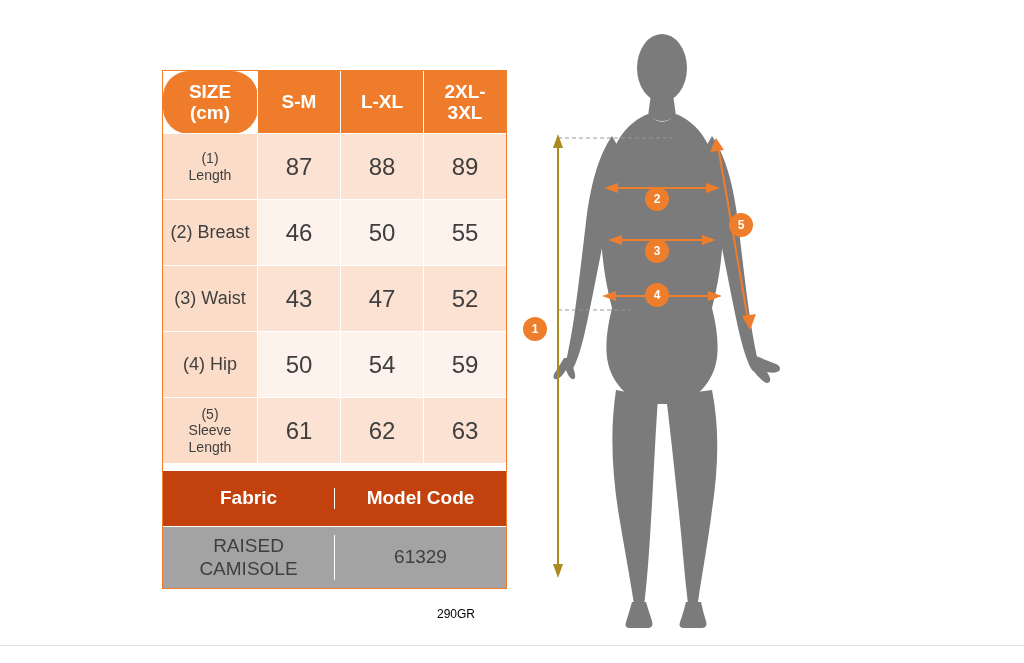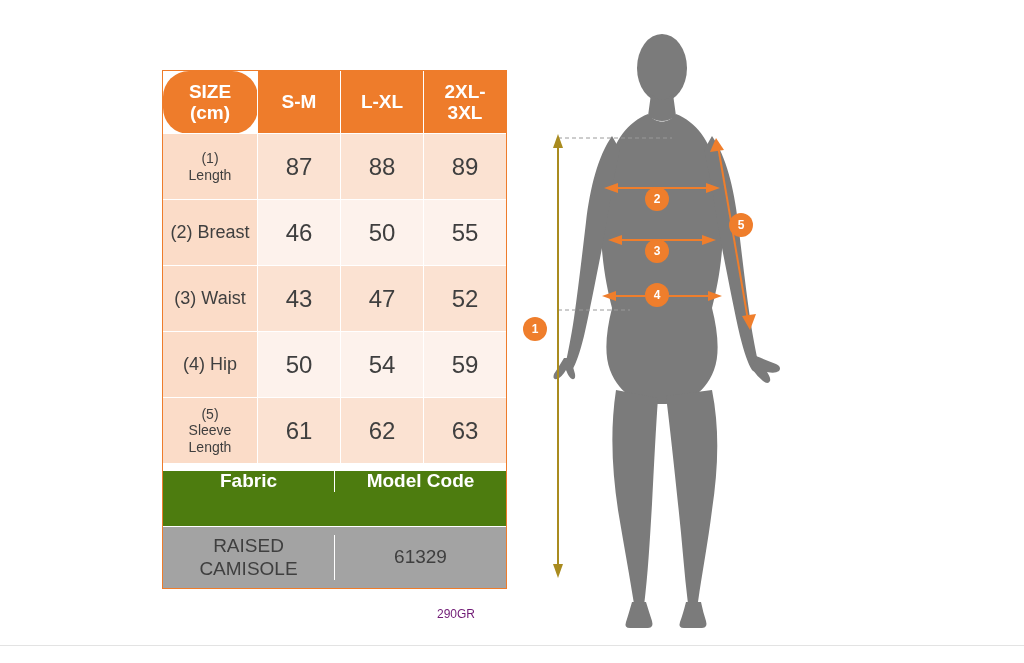--- a/index.html
+++ b/index.html
@@ -69,23 +69,23 @@
   .row-a td.value-cell { background: #fbe2d2; }
   .row-b td.value-cell { background: #fdf2ec; }
   .size-table tr.tall td.label-cell { font-size: 14px; }
 
   .fabric-head {
     position: absolute;
     left: 162px;
     top: 470px;
     width: 345px;
     height: 57px;
-    background: #4d7c0f;
+    background: #c2410c;
     display: flex;
-    align-items: flex-start;
+    align-items: center;
     border: 1px solid #ffffff;
     box-sizing: border-box;
   }
   .fabric-head > div {
     color: #ffffff;
     font-size: 19px;
     font-weight: bold;
     text-align: center;
     line-height: 1.1;
   }
@@ -136,21 +136,21 @@
     border: 1px solid #ee7c2b;
     box-sizing: border-box;
     pointer-events: none;
   }
 
   .weight-note {
     position: absolute;
     left: 437px;
     top: 607px;
     font-size: 12px;
-    color: #701a75;
+    color: #000000;
   }
 
   
   .figure-panel {
     position: absolute;
     left: 520px;
     top: 18px;
     width: 504px;
     height: 630px;
   }

